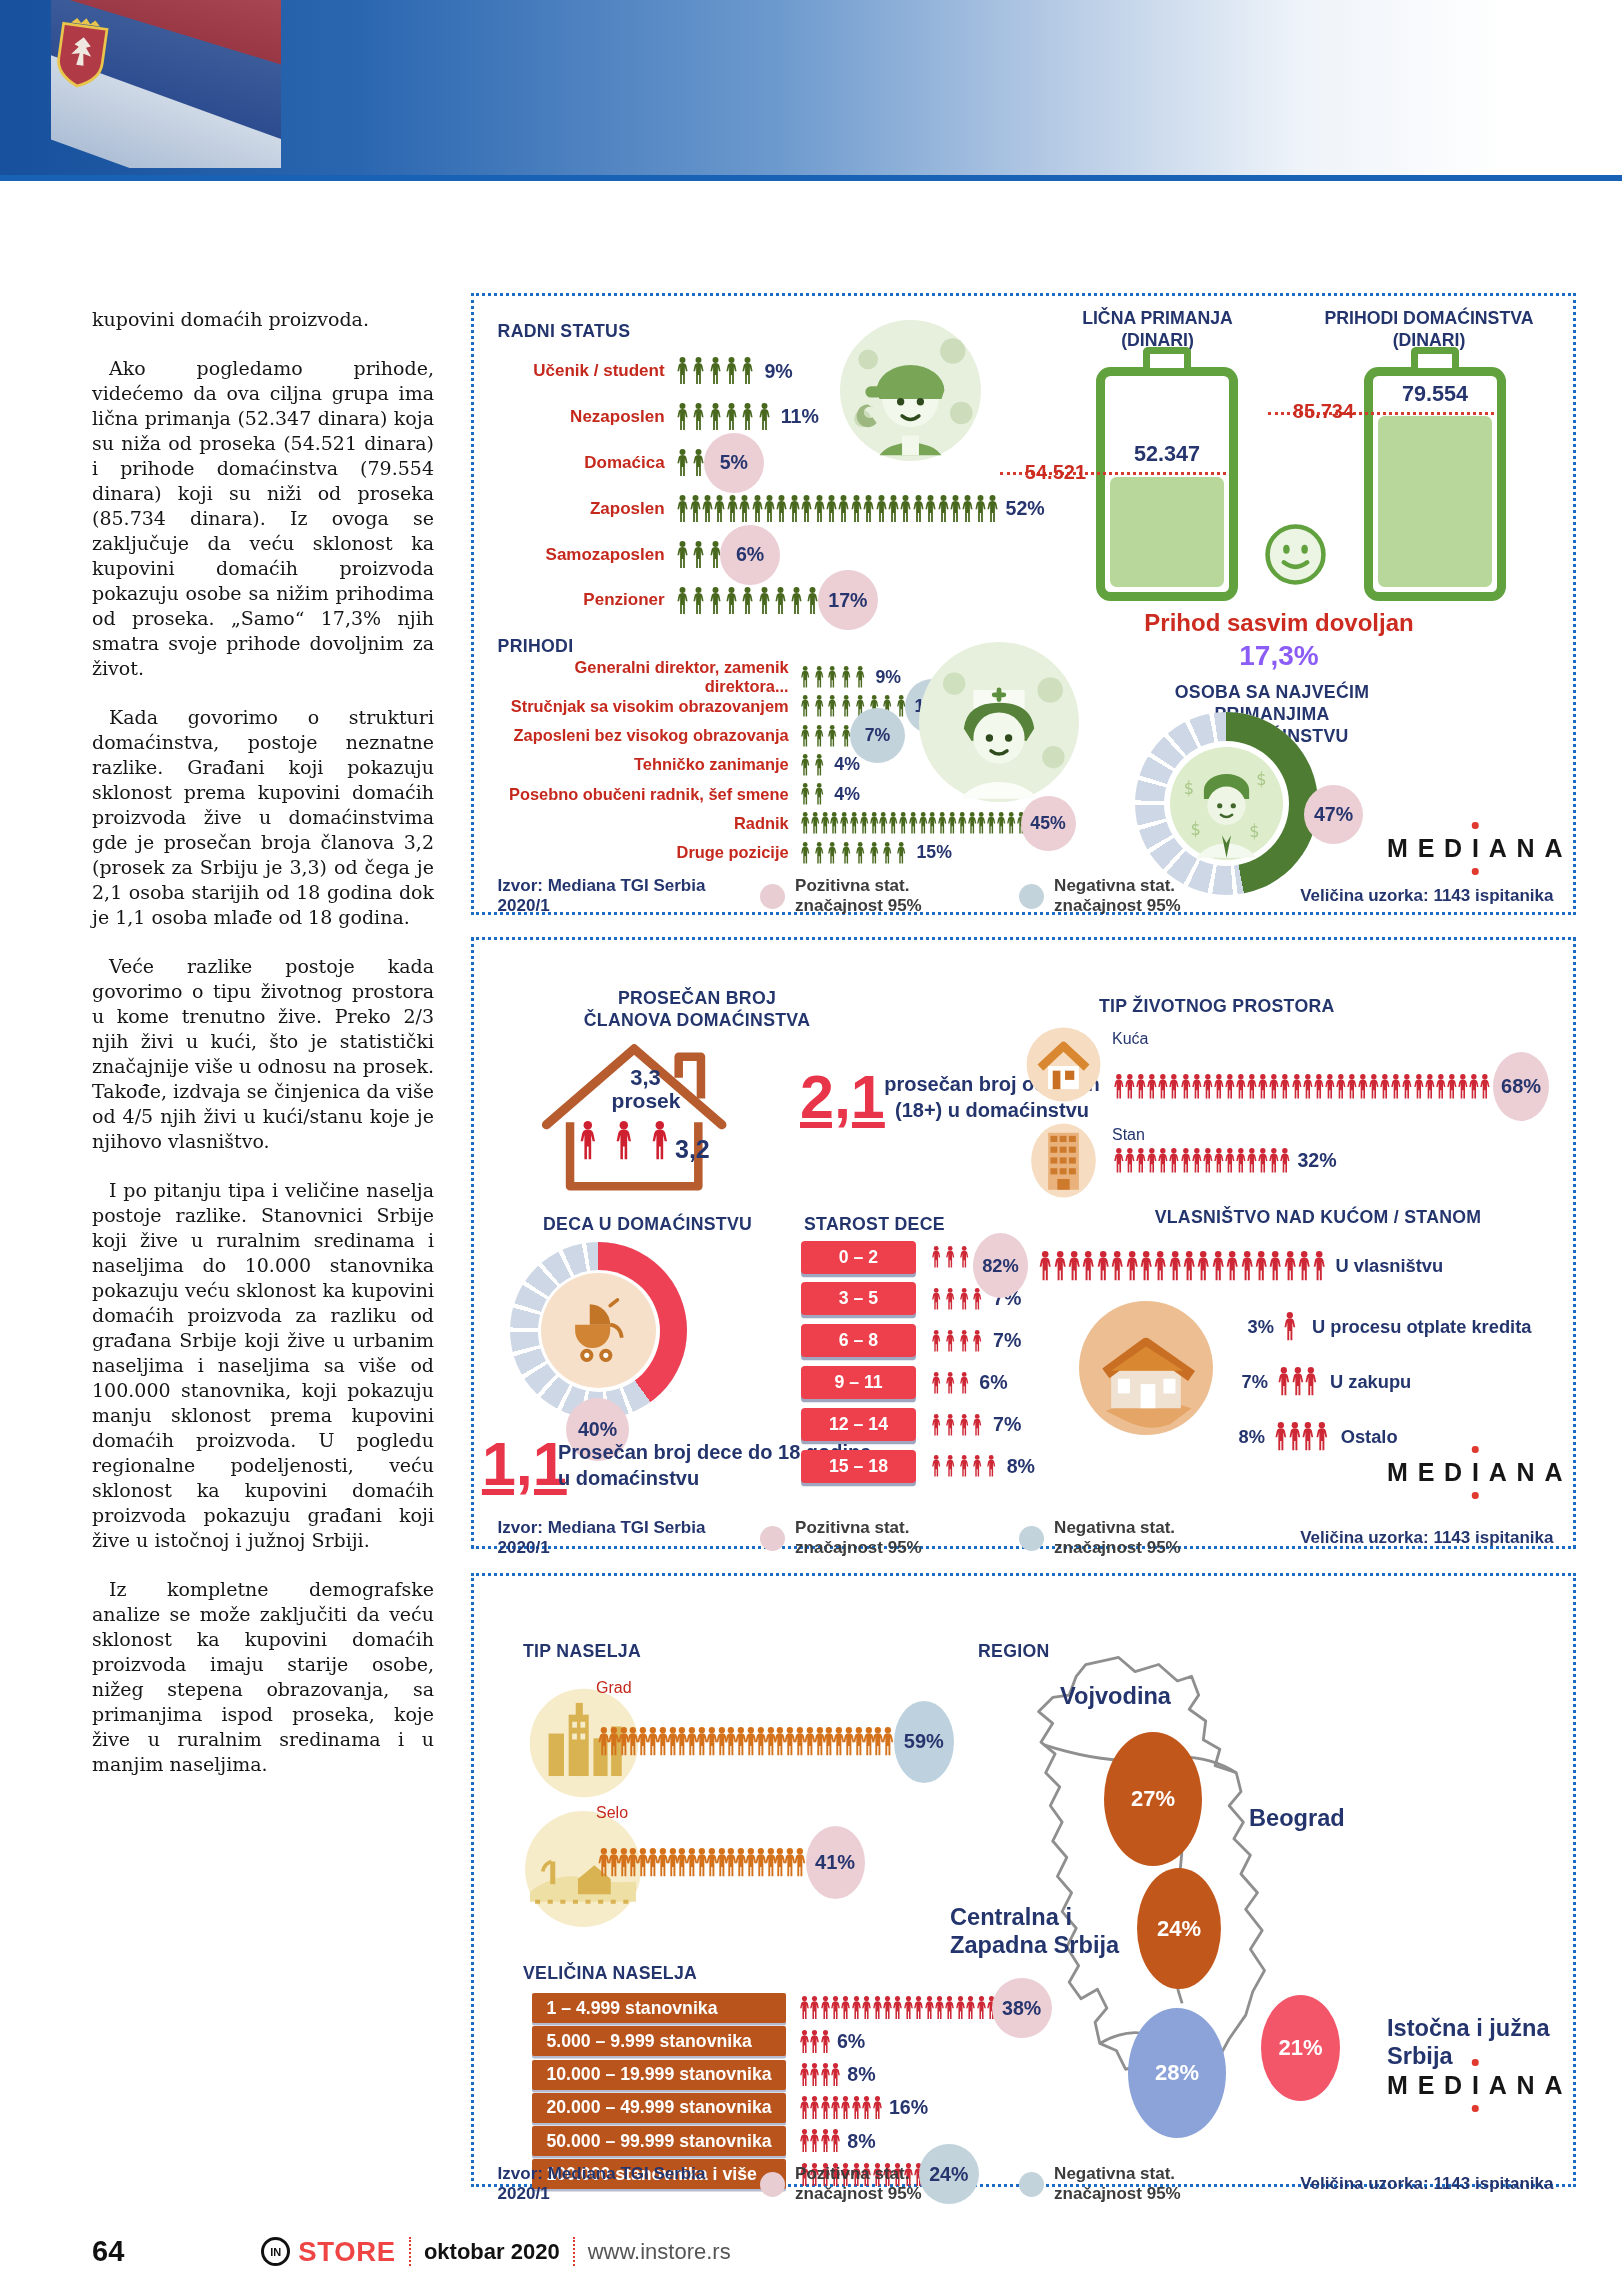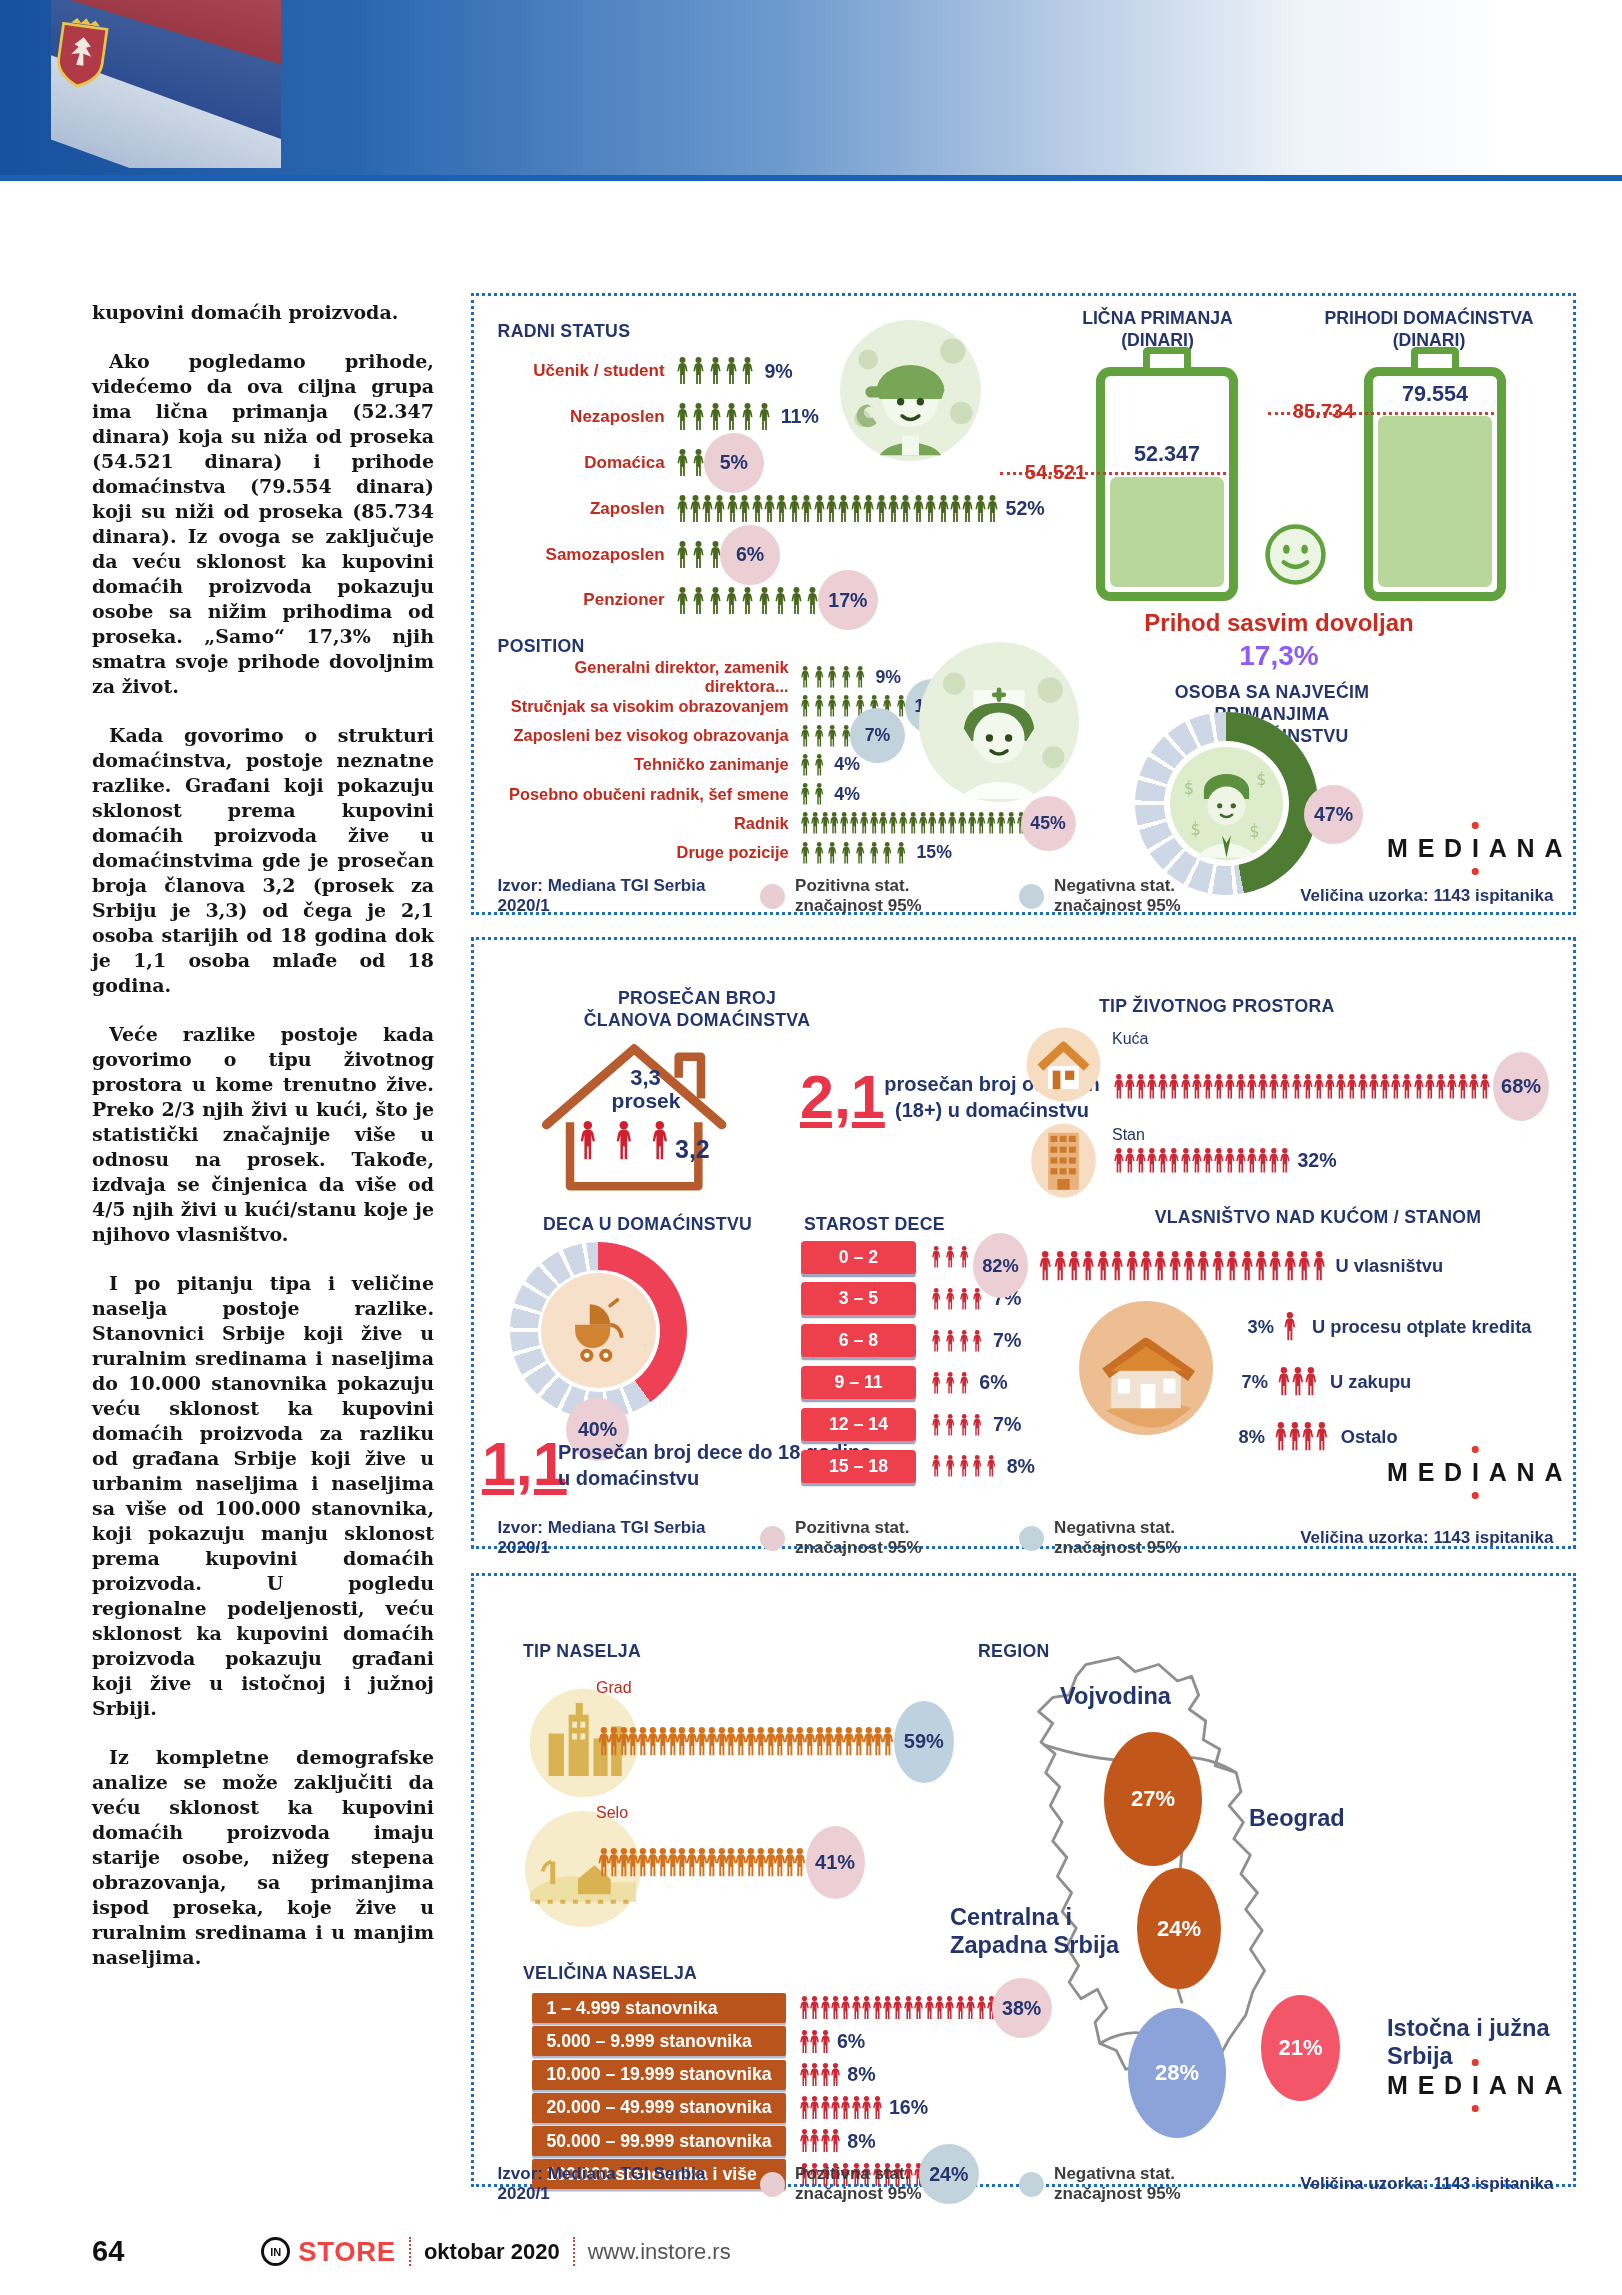--- a/index.html
+++ b/index.html
@@ -17,21 +17,21 @@
   .f-blue{left:-59px;top:34px;transform:rotate(17deg);background:linear-gradient(#3c5b99,#2b4a8f);}
   .f-white{left:-59px;top:103px;transform:rotate(20deg);background:linear-gradient(#cfd9e6,#aebfd6);}
   .crest{position:absolute;left:2.6px;top:17px;transform:rotate(8deg);}
   .page-title{position:absolute;left:99px;top:106px;color:#ffffff;
     font-family:"DejaVu Serif","Liberation Serif",serif;font-weight:bold;font-size:41px;letter-spacing:0.7px;}
 
   
   .article{position:absolute;left:92px;top:296px;width:342px;
     font-family:"DejaVu Serif","Liberation Serif",serif;font-size:19px;line-height:25px;color:#161616;
     text-align:justify;}
-  .article p{margin:4px 0 24px 0;font-weight:bold;}
+  .article p{margin:11px 0 24px 0;}
   .article p + p{text-indent:17px;}
 
   
   .panel{position:absolute;left:471px;width:1105px;border:3.9px dotted #1a6cc4;background:#fff;box-sizing:border-box;}
   #panel1{top:293px;height:622px;}
   #panel2{top:937px;height:612px;}
   #panel3{top:1573px;height:614px;}
 
   .h-navy{color:#24356e;font-weight:bold;font-size:17.7px;letter-spacing:0.3px;}
   .navy{color:#24356e;}
@@ -443,21 +443,21 @@
         <rect x="18" y="47" width="28" height="8" rx="4" fill="#79a557"></rect>
         <circle cx="43" cy="58" r="2.6" fill="#2f4a1d"></circle>
           <circle cx="57" cy="58" r="2.6" fill="#2f4a1d"></circle>
         <path d="M44 68q6 5 12 0" stroke="#2f4a1d" stroke-width="2.4" fill="none" stroke-linecap="round"></path>
         <path d="M28 96a24 15 0 0 1 44 0z" fill="#79a557"></path>
         <rect x="44" y="82" width="12" height="14" fill="#f2f8ec"></rect>
         <path d="M20 60a8 8 0 1 0 6 13l-3-4a4 4 0 1 1 1-6z" fill="#9cb77f"></path>
       </svg>
     </div>
 
-    <div class="abs h-navy" style="left:23.6px;top:340px;">POSITION</div>
+    <div class="abs h-navy" style="left:23.6px;top:340px;">PRIHODI</div>
     <div class="abs" id="p1-pos-rows" style="left:23.6px;top:368px;">
         <div class="prow">
           <span class="plabel">Generalni direktor, zamenik direktora...</span>
           <span class="picons ">
             <svg width="12.4" height="22" viewBox="0 0 24 46" fill="#48681e" xmlns="http://www.w3.org/2000/svg">
               <circle cx="12" cy="5" r="5"></circle>
               <path d="M12 10c3.6 0 6 1.8 6.6 4.6l1.9 9.4h-2.8l-1.7-7.6V45h-3V30h-2v15H8V16.4L6.3 24H3.5l1.9-9.4C6 11.8 8.4 10 12 10z"></path>
             </svg>
             <svg width="12.4" height="22" viewBox="0 0 24 46" fill="#48681e" xmlns="http://www.w3.org/2000/svg">
               <circle cx="12" cy="5" r="5"></circle>

